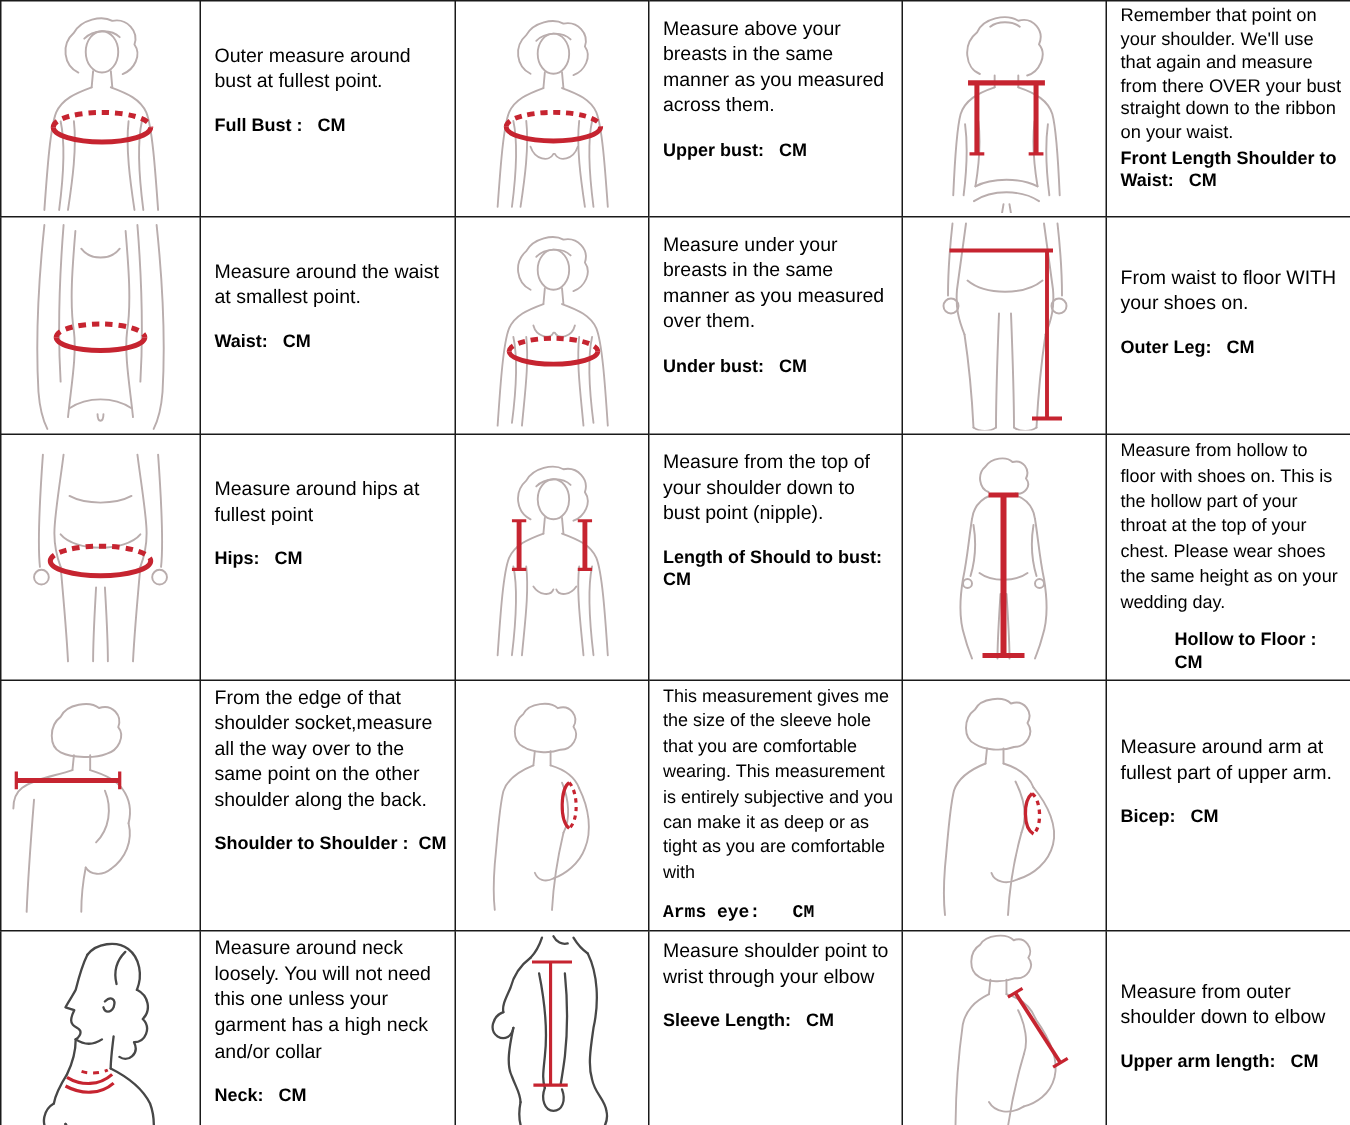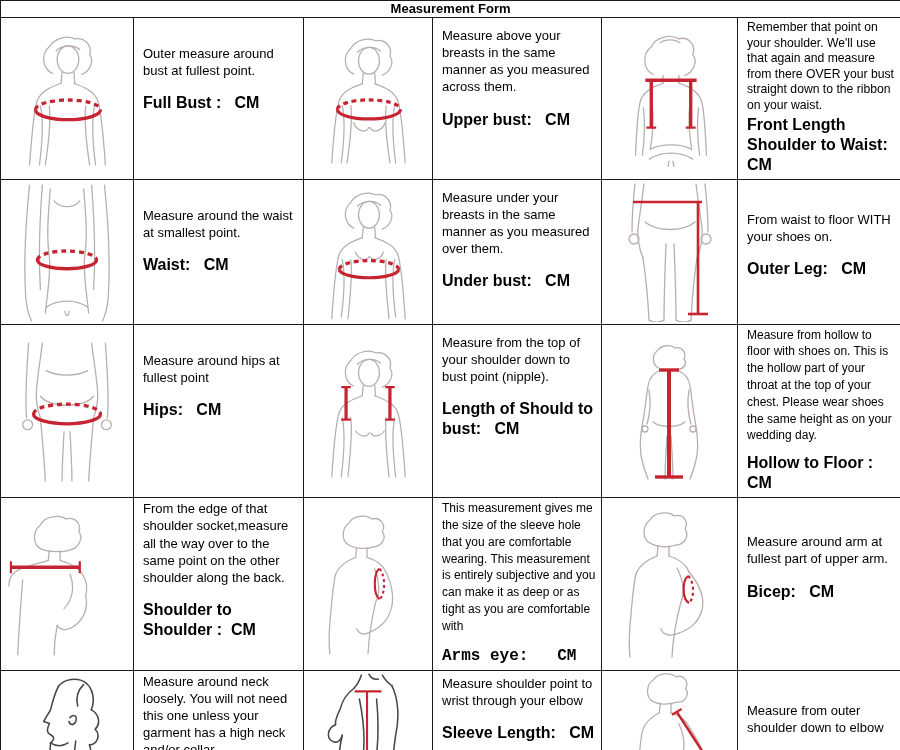--- a/index.html
+++ b/index.html
@@ -3,25 +3,25 @@
 <meta charset="utf-8">
 <style>
   html,body{margin:0;padding:0;background:#fff;}
   body{width:900px;height:750px;font-family:"Liberation Sans",sans-serif;color:#000;}
   table{width:900px;table-layout:fixed;border-collapse:collapse;}
   td{border:1px solid #1a1a1a;vertical-align:top;overflow:hidden;padding:0;}
   .title-td{height:16px;text-align:center;font-weight:bold;font-size:13px;line-height:16px;}
   .fig{text-align:center;vertical-align:middle;}
   .txt{padding:4px 5px 4px 9px;font-size:13px;line-height:1.32;}
   .desc{white-space:pre-wrap;}
-  .label{font-weight:bold;font-size:16px;margin-top:14px;white-space:pre-wrap;line-height:1.25;}
+  .label{font-weight:bold;font-size:12px;margin-top:14px;white-space:pre-wrap;line-height:1.25;}
   .small12{font-size:12.2px;line-height:1.28;}
   .small11{font-size:12px;line-height:1.4;}
   .gap0{margin-top:1px;}
-  .gap8{margin-top:9px;}
+  .gap8{margin-top:9px;margin-left:36px;}
   .gap10{margin-top:11px;font-family:Liberation Mono, monospace;}
   .pt2{padding-top:2px;}
   .pt8{padding-top:9px;}
   .pt20{}
   .pt26{padding-top:27px;}
   .pt30{padding-top:31px;}
   .pt34{padding-top:35px;}
   svg{display:block;margin:0 auto;}
   .sk{fill:none;stroke:#b9adad;stroke-width:1.3;stroke-linecap:round;stroke-linejoin:round;}
   .skd{fill:none;stroke:#474747;stroke-width:1.6;stroke-linecap:round;stroke-linejoin:round;}
@@ -37,23 +37,20 @@
   <colgroup>
     <col style="width:133px">
       <col style="width:170px">
       <col style="width:129px">
     <col style="width:169px">
       <col style="width:136px">
       <col style="width:163px">
   </colgroup>
 
   <tbody>
-      <tr style="height:16px">
-    <td colspan="6" class="title-td">Measurement Form</td>
-  </tr>
 
   <tr style="height:144px">
     <td class="fig">
       <svg width="128" height="138" viewBox="0 0 130 140">
         <path class="sk" d="M50,45 C40,40 38,26 47,18 C52,9 66,6 73,10 C83,8 91,17 88,26 C93,33 88,43 80,46"></path>
         <path class="sk" d="M54,22 C60,16 72,15 78,21"></path>
         <ellipse class="sk" cx="66" cy="31" rx="11" ry="14"></ellipse>
         <path class="sk" d="M60,44 L59,55 M72,44 L73,55"></path>
         <path class="sk" d="M59,55 C48,59 39,63 35,72 C31,82 29,110 27,138"></path>
         <path class="sk" d="M72,55 C83,59 92,63 96,72 C100,82 102,110 104,138"></path>

